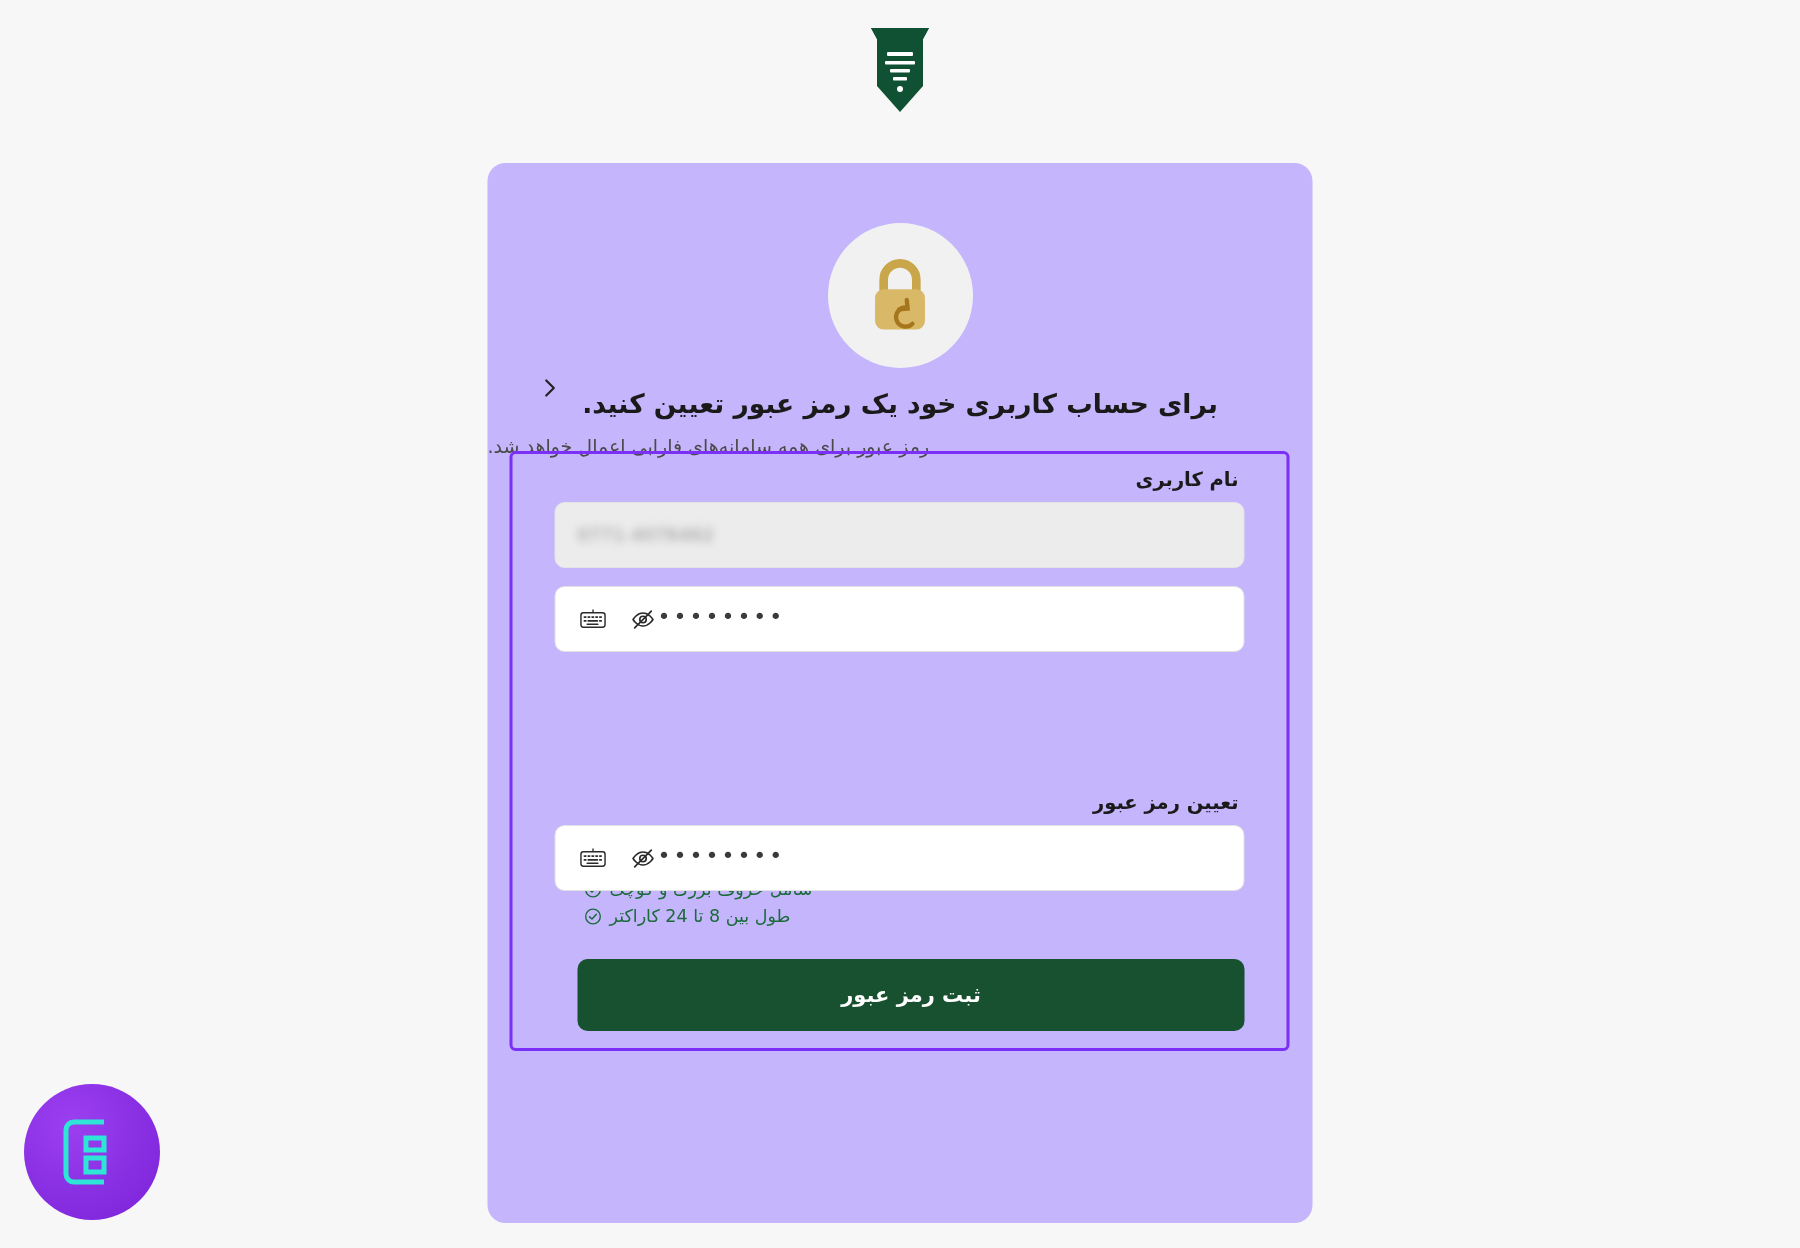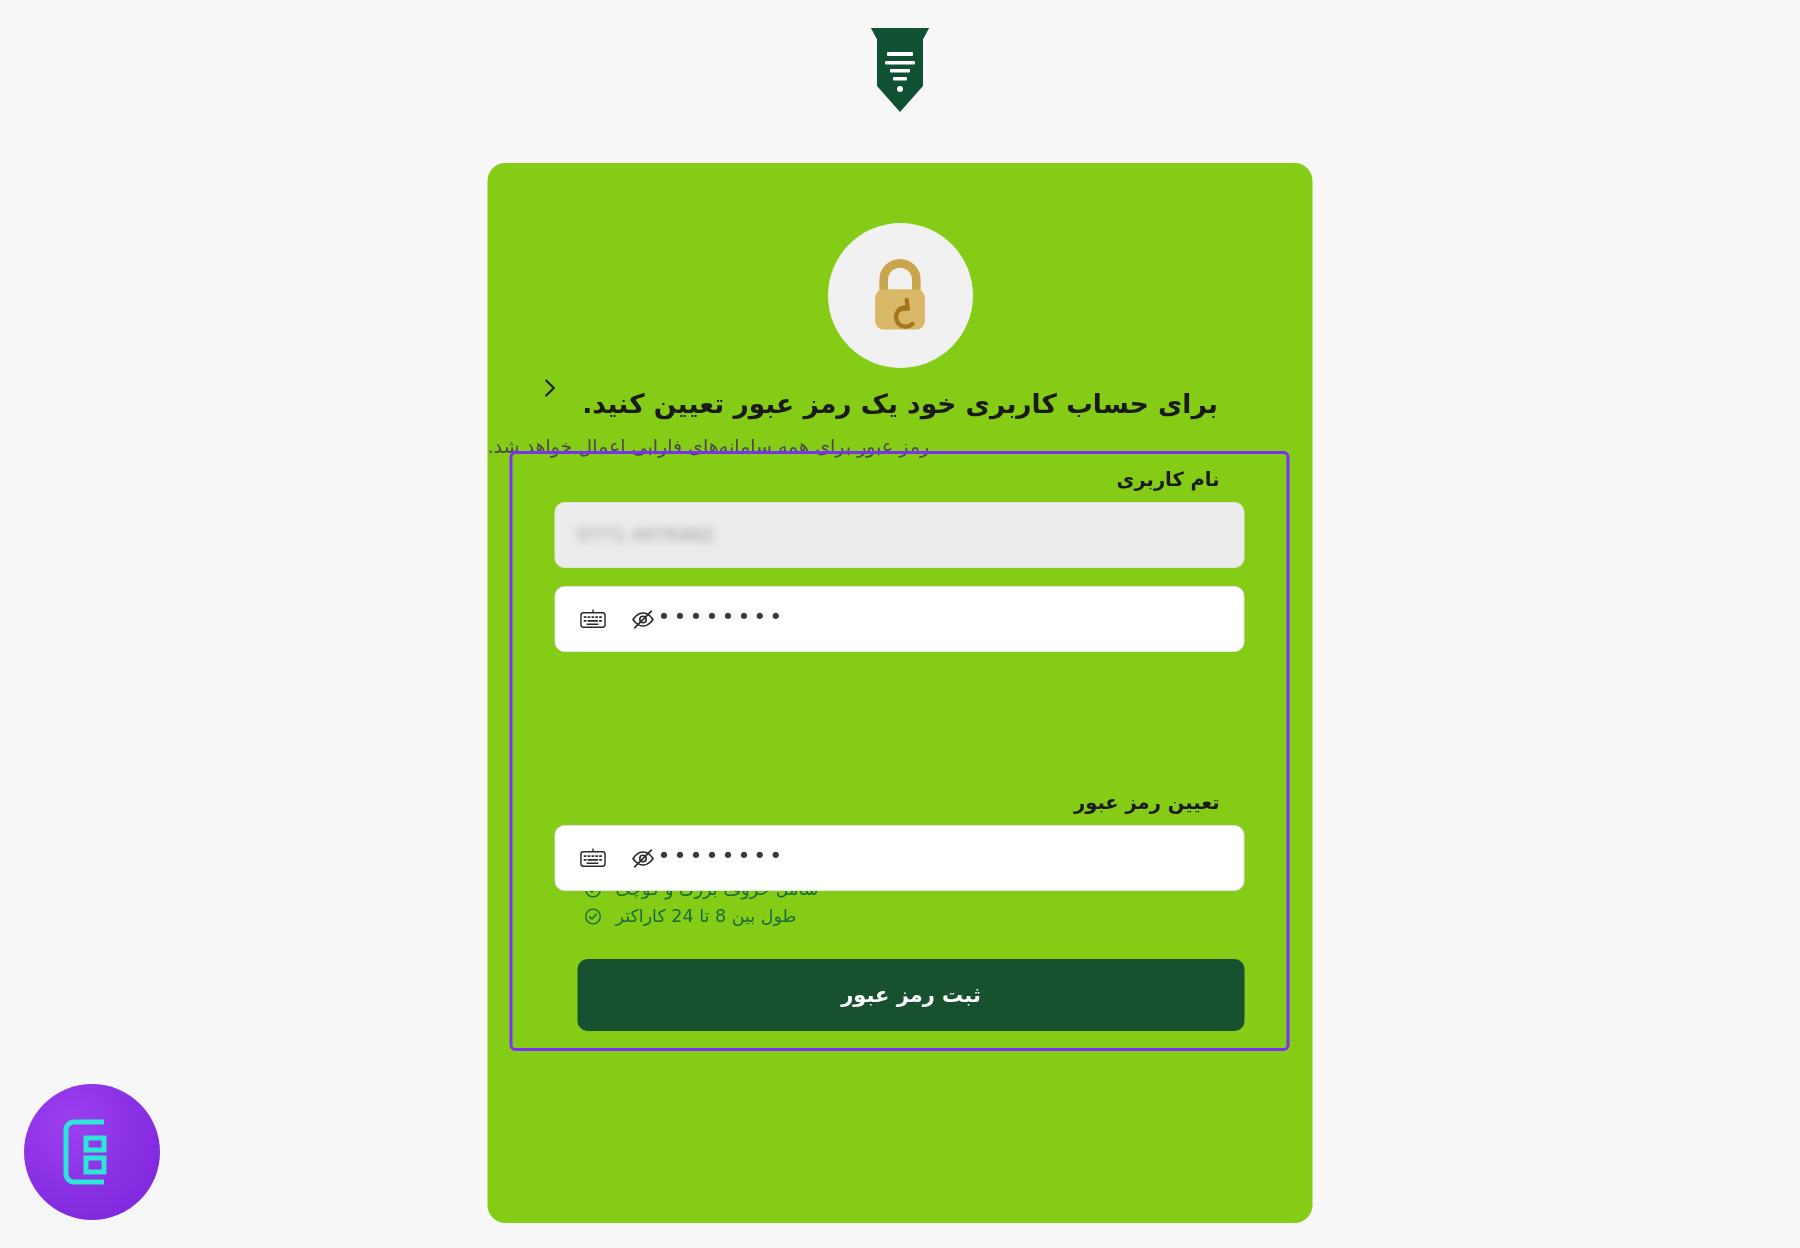--- a/index.html
+++ b/index.html
@@ -30,21 +30,21 @@
   }
 
   
   .card {
     position: absolute;
     top: 163px;
     left: 50%;
     transform: translateX(-50%);
     width: 825px;
     height: 1060px;
-    background: #84cc16;
+    background: #c4b5fd;
     border-radius: 18px;
   }
 
   
   .chevron-btn {
     position: absolute;
     top: 205px;
     left: 42px;
     width: 40px;
     height: 40px;
@@ -102,21 +102,21 @@
     padding: 0;
   }
 
   .field-group { position: absolute; width: 100%; }
 
   .field-label {
     font-size: 19.5px;
     font-weight: bold;
     color: #1a1a1a;
     text-align: right;
-    padding-right: 67px;
+    padding-right: 48px;
     margin-bottom: 11px;
   }
 
   .input-shell {
     margin: 0 42px;
     height: 66px;
     border: 1px solid #e2e2e2;
     border-radius: 10px;
     background: #ffffff;
     display: flex;
@@ -175,21 +175,21 @@
     top: 398px;
     right: 42px;
     width: 660px;
     text-align: right;
   }
 
   .rule {
     display: flex;
     justify-content: flex-end;
     align-items: center;
-    gap: 14px;
+    gap: 8px;
     font-size: 17.5px;
     color: #1b6b3a;
     margin-bottom: 7px;
     direction: rtl;
   }
 
   .rule .check { width: 17px; height: 17px; flex: 0 0 auto; }
 
   
   .submit-btn {

